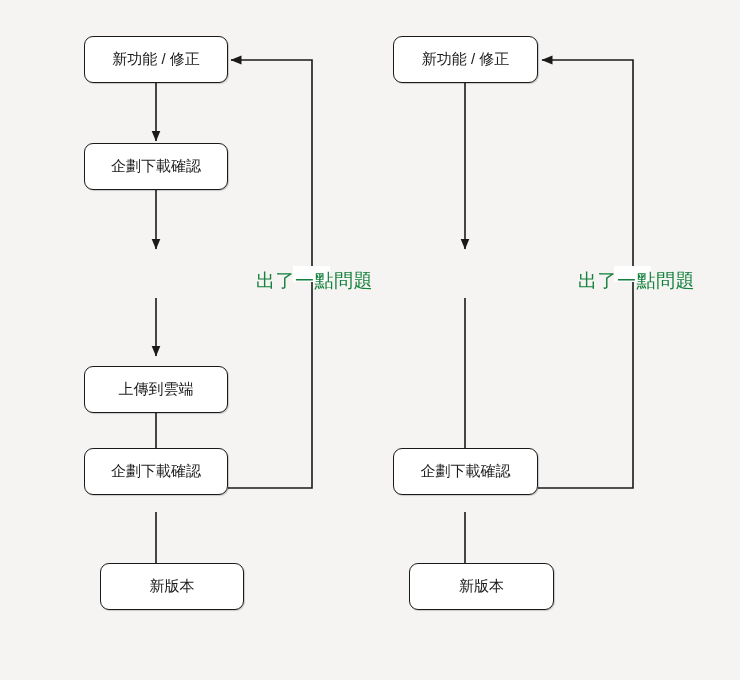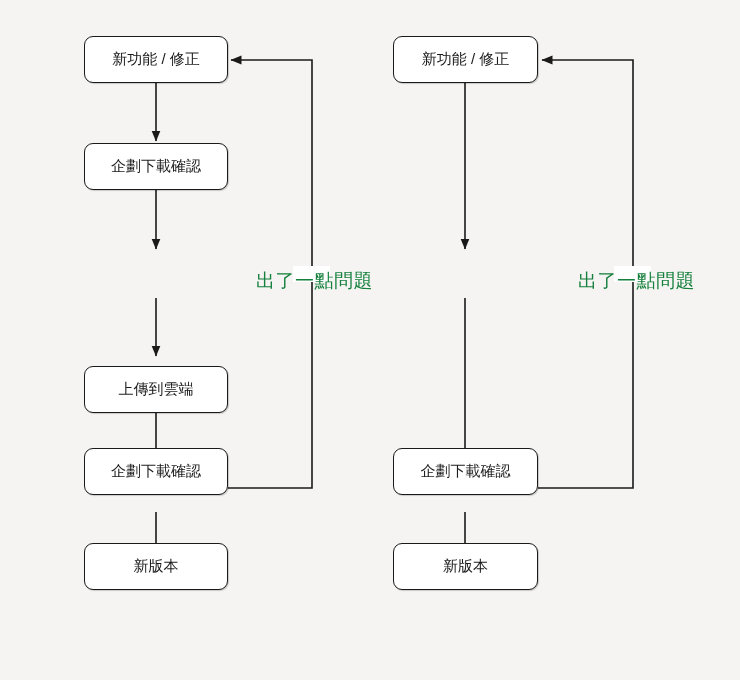--- a/index.html
+++ b/index.html
@@ -37,21 +37,21 @@
     box-shadow: 1px 1px 1px rgba(0,0,0,0.18);
     white-space: nowrap;
   }
   .node.col-left  { left: 84px;  width: 144px; height: 47px; }
   .node.col-right { left: 393px; width: 145px; height: 47px; }
   .row-1 { top: 36px; }
   .row-2 { top: 143px; }
   .row-3 { top: 251px; }
   .row-4 { top: 366px; }
   .row-5 { top: 448px; }
-  .row-6 { top: 543px; }
+  .row-6 { top: 563px; margin-left: 16px; }
   .edge-label {
     position: absolute;
     top: 268px;
     width: 110px;
     text-align: center;
     font-size: 19px;
     color: #15803d;
     letter-spacing: 0.5px;
     white-space: nowrap;
   }

